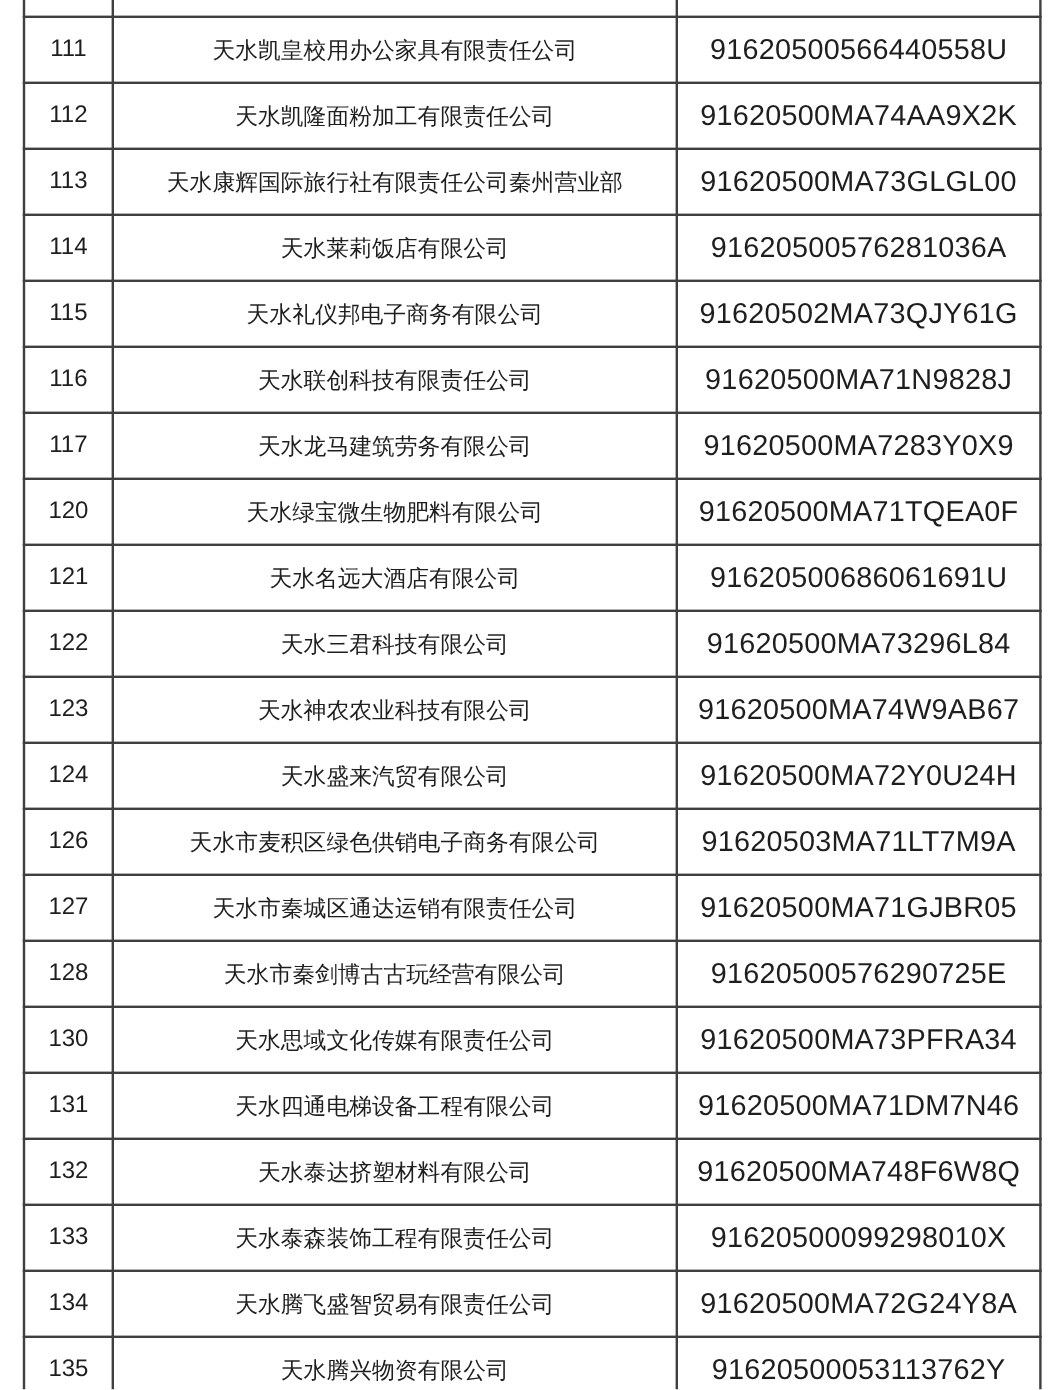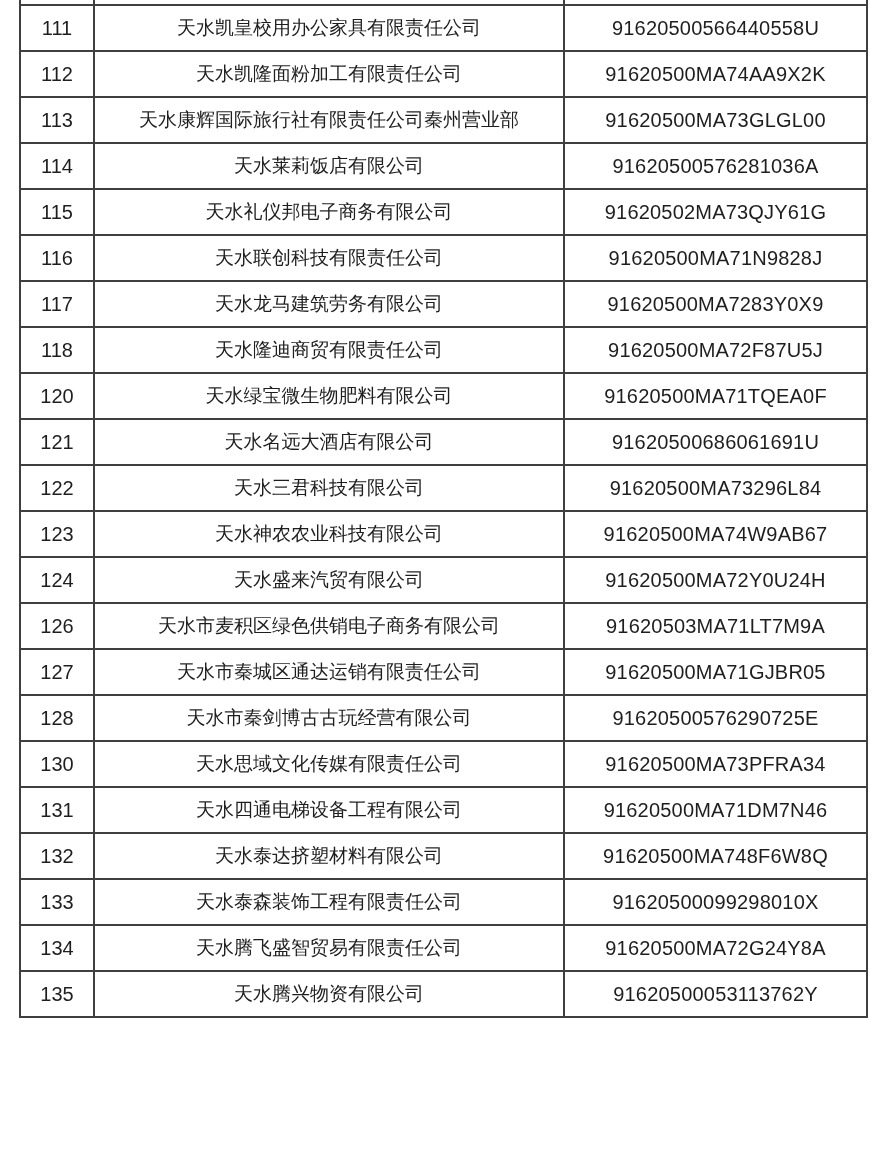--- a/index.html
+++ b/index.html
@@ -17,35 +17,35 @@
   }
   table.company-table {
     position: absolute;
     left: 19px;
     top: -42px;            
     width: 849px;
     border-collapse: collapse;
     table-layout: fixed;
   }
   table.company-table tr {
-    height: 46px;
+    height: 55px;
   }
   table.company-table td {
     border: 2px solid #3f3f3f;
     background: #ffffff;
     text-align: center;
     vertical-align: middle;
     color: #1e1e1e;
     padding: 0 4px;
     overflow: hidden;
     white-space: nowrap;
   }
   td.col-no   { width: 64px;  font-size: 20px; }
   td.col-name { width: 460px; font-size: 19px; }
-  td.col-code { font-size: 20px; letter-spacing: 0.2px; }
+  td.col-code { font-size: 24px; letter-spacing: 0.2px; }
 </style>
 </head>
 <body>
 
 <div class="viewport">
   <table class="company-table">
     <tbody>
 
       <tr>
         <td class="col-no"></td>
@@ -88,25 +88,20 @@
     <td class="col-name">天水联创科技有限责任公司</td>
     <td class="col-code">91620500MA71N9828J</td>
   </tr>
 
   <tr>
     <td class="col-no">117</td>
     <td class="col-name">天水龙马建筑劳务有限公司</td>
     <td class="col-code">91620500MA7283Y0X9</td>
   </tr>
 
-  <tr>
-    <td class="col-no">118</td>
-    <td class="col-name">天水隆迪商贸有限责任公司</td>
-    <td class="col-code">91620500MA72F87U5J</td>
-  </tr>
 
 
   <tr>
     <td class="col-no">120</td>
     <td class="col-name">天水绿宝微生物肥料有限公司</td>
     <td class="col-code">91620500MA71TQEA0F</td>
   </tr>
 
   <tr>
     <td class="col-no">121</td>

